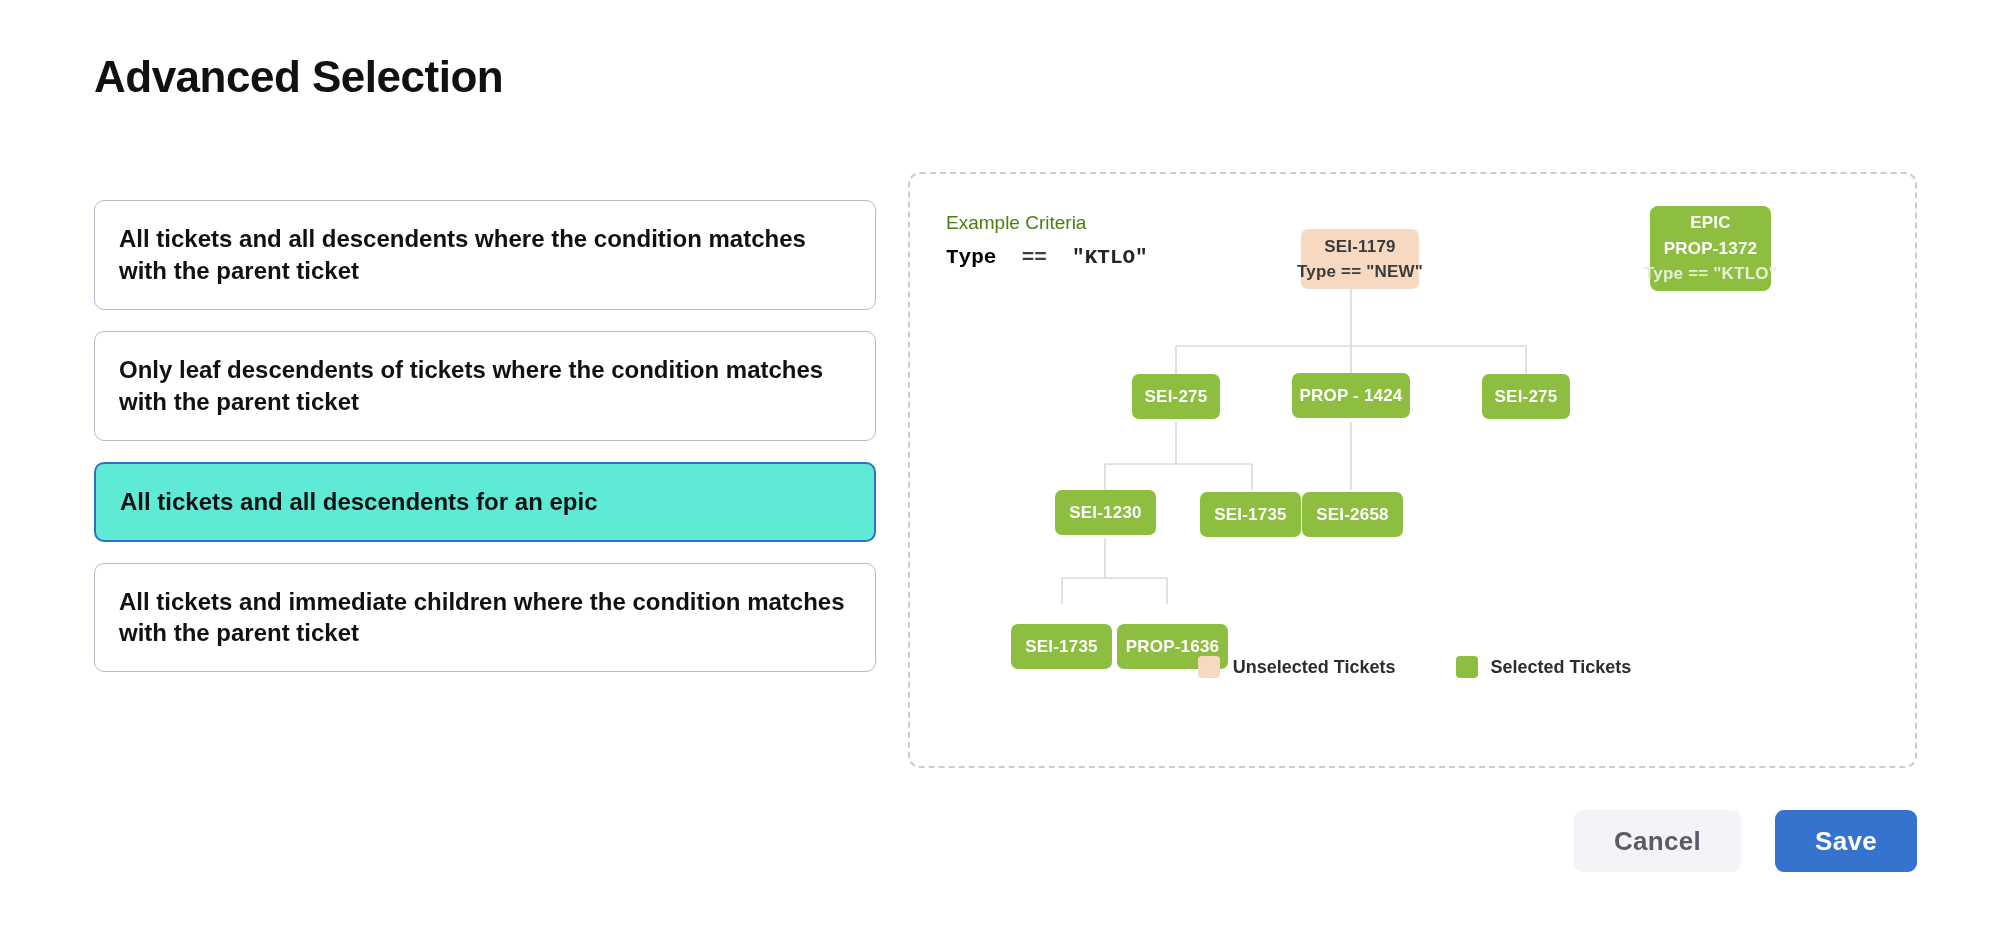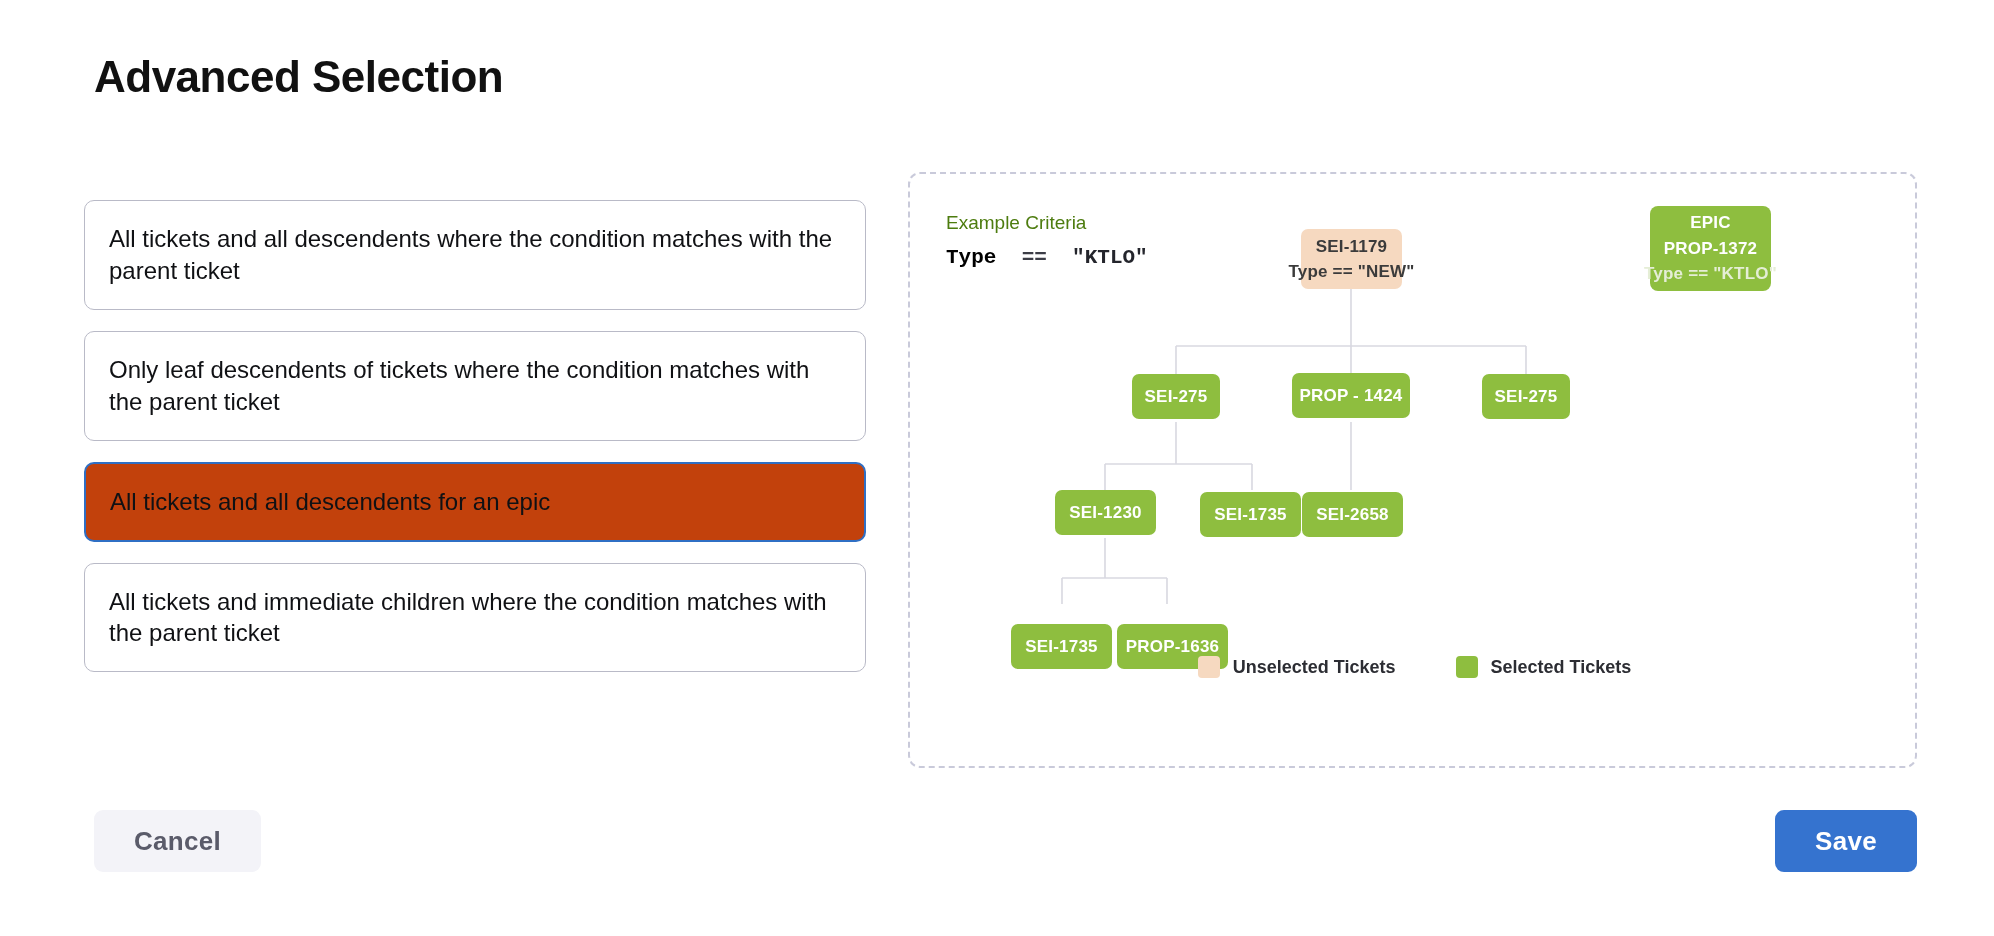--- a/index.html
+++ b/index.html
@@ -11,35 +11,35 @@
   }
   .page { position: relative; width: 1994px; height: 936px; overflow: hidden; }
 
   .page-title {
     position: absolute; left: 94px; top: 52px;
     font-size: 44px; font-weight: bold; color: #111111;
     letter-spacing: -0.5px;
   }
 
   
-  .options { position: absolute; left: 84px; top: 200px; width: 782px; }
+  .options { position: absolute; left: 94px; top: 200px; width: 782px; font-weight: bold; }
   .option-card {
     border: 1.5px solid #b9bac7;
     border-radius: 10px;
     background: #ffffff;
     padding: 22px 24px;
     margin-bottom: 21px;
     font-size: 24px;
     line-height: 1.33;
     color: #101114;
     cursor: pointer;
   }
   .option-card.selected {
     border: 2.5px solid #2f6fc4;
-    background: #c2410c;
+    background: #5eead4;
   }
 
   
   .preview {
     position: absolute; left: 908px; top: 172px;
     width: 1009px; height: 596px;
     border: 2px dashed #c9cada;
     border-radius: 12px;
     background: #ffffff;
   }
@@ -83,21 +83,21 @@
     position: absolute; left: 0; right: 0; top: 482px;
     display: flex; justify-content: center; align-items: center; gap: 60px;
   }
   .legend-item { display: flex; align-items: center; gap: 13px; }
   .swatch { width: 22px; height: 22px; border-radius: 4px; }
   .legend-label { font-size: 18px; color: #2c2d33; font-weight: bold; }
 
   
   .footer {
     position: absolute; left: 94px; right: 77px; top: 810px;
-    display: flex; justify-content: space-between; align-items: center; gap: 34px;
+    display: flex; justify-content: flex-end; align-items: center; gap: 34px;
   }
   .btn {
     border: none; border-radius: 9px;
     font-size: 26px; font-weight: bold;
     font-family: "Liberation Sans", sans-serif;
     cursor: pointer;
     padding: 0 40px; height: 62px;
     letter-spacing: 0.3px;
   }
   .btn-cancel { background: #f3f3f8; color: #5a5b6a; min-width: 166px; }
@@ -148,21 +148,21 @@
 
           <path d="M 441 248 L 441 316"></path>
 
           <path d="M 195 364 L 195 404"></path>
           <path d="M 152 404 L 257 404"></path>
           <path d="M 152 404 L 152 430"></path>
           <path d="M 257 404 L 257 430"></path>
         </g>
       </svg>
 
-      <div class="node peach" style="left:391px; top:55px; width:101px; height:60px;">
+      <div class="node peach" style="left:391px; top:55px; width:118px; height:60px;">
         <div class="ln">SEI-1179</div>
         <div class="ln">Type == "NEW"</div>
       </div>
 
       <div class="node green epic" style="left:740px; top:32px; width:121px; height:85px;border-radius:8px;">
         <div class="ln">EPIC</div>
         <div class="ln">PROP-1372</div>
         <div class="ln dim">Type == "KTLO"</div>
       </div>
 

